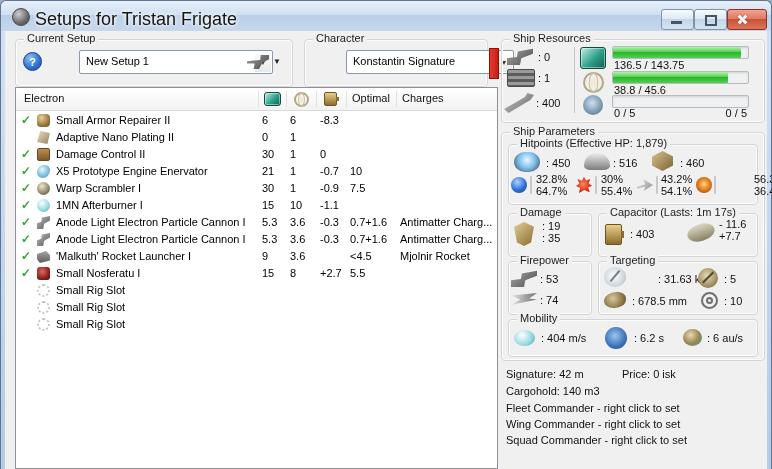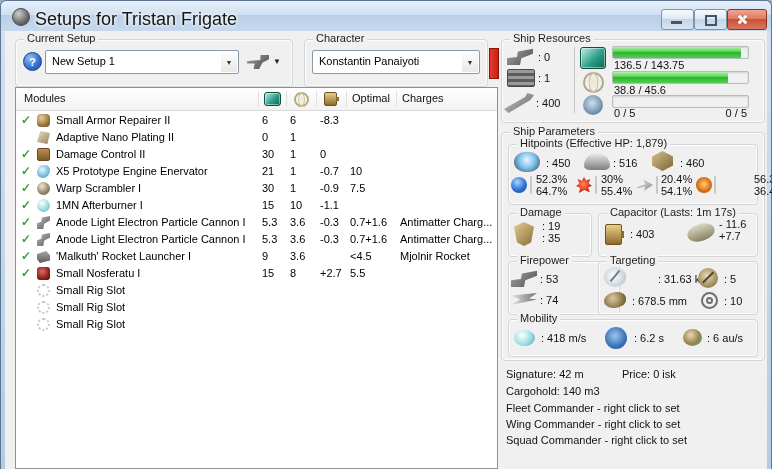--- a/index.html
+++ b/index.html
@@ -23,21 +23,21 @@
   .glyph-max::before{content:"";position:absolute;left:10px;top:5px;width:8px;height:7px;border:2px solid #44546a;}
   .glyph-x::before,.glyph-x::after{content:"";position:absolute;left:13px;top:4px;width:3px;height:11px;background:#fff;
        box-shadow:0 0 1px #7a1f12;}
   .glyph-x::before{transform:rotate(45deg);}
   .glyph-x::after{transform:rotate(-45deg);}
   .client{position:absolute;left:4px;top:30px;right:4px;bottom:0;background:#f0f0f0;}
   
   .group{position:absolute;border:1px solid #d5d5d5;border-radius:4px;box-shadow:inset 0 0 0 1px #fdfdfd;}
   .group > .glabel{position:absolute;top:-8px;left:8px;background:#f0f0f0;padding:0 3px;color:#1c1c1c;}
   
-  .combo{position:absolute;height:22px;background:#fff;border:1px solid #8a9aac;border-radius:2px;}
+  .combo{position:absolute;height:22px;background:#fff;border:1px solid #8a9aac;border-radius:2px;margin-left:34px;}
   .combo .val{position:absolute;left:6px;top:4px;white-space:nowrap;}
   .combo .arrow{position:absolute;right:1px;top:1px;bottom:1px;width:16px;display:flex;align-items:center;
                 justify-content:center;font-size:7px;color:#333;background:linear-gradient(#fdfdfd,#e8e8e8);}
   .help-icon{position:absolute;width:17px;height:17px;border-radius:50%;
              background:radial-gradient(circle at 35% 30%,#8fc1f2,#2f6fd0 60%,#1a4aa0);
              border:1px solid #17418c;color:#fff;font-weight:bold;font-size:11px;
              display:flex;align-items:center;justify-content:center;}
   .tool-gun{position:absolute;width:22px;height:14px;background:linear-gradient(135deg,#9a9a9a,#4f4f4f);
             clip-path:polygon(0 45%,60% 35%,62% 0,100% 0,100% 30%,70% 55%,55% 100%,30% 100%,35% 60%,0 60%);}
   .caret{position:absolute;font-size:8px;color:#222;}
@@ -133,28 +133,28 @@
     <span class="val">New Setup 1</span>
     <span class="arrow">▼</span>
   </div>
   <div class="tool-gun" style="left:246px;top:54px;"></div>
   <div class="caret" style="left:272px;top:56px;">▼</div>
 
   <div class="group" style="left:303px;top:38px;width:182px;height:46px;">
     <span class="glabel">Character</span>
   </div>
   <div class="combo" style="left:311px;top:49px;width:166px;">
-    <span class="val">Konstantin Panaiyoti</span>
+    <span class="val">Konstantin Signature</span>
     <span class="arrow">▼</span>
   </div>
   <div class="red-bar" style="left:488px;top:47px;width:8px;height:29px;"></div>
 
   <div class="mtable">
     <div class="mhead">
-      <span class="htxt" style="left:8px;">Modules</span>
+      <span class="htxt" style="left:8px;">Electron</span>
       <span class="hsep" style="left:242px;"></span>
         <span class="hsep" style="left:270px;"></span>
       <span class="hsep" style="left:300px;"></span>
         <span class="hsep" style="left:330px;"></span>
       <span class="hsep" style="left:380px;"></span>
       <span class="hicon cpu-chip" style="left:248px;width:15px;height:12px;"></span>
       <span class="hicon atom" style="left:278px;width:11px;height:11px;"></span>
       <span class="hicon battery" style="left:308px;width:11px;height:12px;"></span>
       <span class="htxt" style="left:336px;">Optimal</span>
       <span class="htxt" style="left:386px;">Charges</span>
@@ -313,46 +313,46 @@
   </div>
   <div class="sicon shield-ic" style="left:513px;top:151px;width:26px;height:20px;"></div>
   <div class="stat" style="left:545px;top:156px;">: 450</div>
   <div class="sicon armor-ic" style="left:583px;top:152px;width:26px;height:17px;"></div>
   <div class="stat" style="left:612px;top:156px;">: 516</div>
   <div class="sicon struct-ic" style="left:651px;top:150px;width:21px;height:20px;"></div>
   <div class="stat" style="left:679px;top:156px;">: 460</div>
 
   <div class="res-ic" style="left:510px;top:176px;" data-icon="em-resist-icon"></div>
   <div class="res-div" style="left:529px;top:175px;"></div>
-  <div class="stat two-line" style="left:535px;top:172px;"><span>52.3%</span><br><span>64.7%</span></div>
+  <div class="stat two-line" style="left:535px;top:172px;"><span>32.8%</span><br><span>64.7%</span></div>
   <div class="res-ic" style="left:575px;top:176px;" data-icon="thermal-resist-icon"></div>
   <div class="res-div" style="left:594px;top:175px;"></div>
   <div class="stat two-line" style="left:600px;top:172px;"><span>30%</span><br><span>55.4%</span></div>
   <div class="res-ic" style="left:636px;top:176px;" data-icon="kinetic-resist-icon"></div>
   <div class="res-div" style="left:655px;top:175px;"></div>
-  <div class="stat two-line" style="left:660px;top:172px;"><span>20.4%</span><br><span>54.1%</span></div>
+  <div class="stat two-line" style="left:660px;top:172px;"><span>43.2%</span><br><span>54.1%</span></div>
   <div class="res-ic" style="left:695px;top:176px;" data-icon="explosive-resist-icon"></div>
   <div class="res-div" style="left:713px;top:175px;"></div>
   <div class="stat two-line" style="left:717px;top:172px;margin-left:36px;"><span>56.3%</span><br><span>36.4%</span></div>
 
   <div class="group" style="left:507px;top:212px;width:82px;height:42px;">
     <span class="glabel">Damage</span>
   </div>
   <div class="sicon def-ic" style="left:513px;top:221px;width:20px;height:24px;"></div>
   <div class="stat two-line" style="left:541px;top:219px;"><span>: 19</span><br><span>: 35</span></div>
 
   <div class="group" style="left:597px;top:212px;width:158px;height:42px;">
     <span class="glabel">Capacitor (Lasts: 1m 17s)</span>
   </div>
   <div class="sicon battery" style="left:604px;top:223px;width:15px;height:19px;"></div>
   <div class="stat" style="left:629px;top:227px;">: 403</div>
   <div class="sicon boost-ic" style="left:686px;top:223px;width:28px;height:17px;"></div>
   <div class="stat two-line" style="left:718px;top:217px;"><span>- 11.6</span><br><span>+7.7</span></div>
 
-  <div class="group" style="left:507px;top:260px;width:82px;height:52px;padding-left:28px;">
+  <div class="group" style="left:507px;top:260px;width:82px;height:52px;">
     <span class="glabel">Firepower</span>
   </div>
   <div class="sicon turret-ic" style="left:510px;top:268px;width:26px;height:18px;"></div>
   <div class="stat" style="left:539px;top:272px;">: 53</div>
   <div class="sicon missile-ic" style="left:510px;top:292px;width:26px;height:12px;"></div>
   <div class="stat" style="left:539px;top:293px;">: 74</div>
 
   <div class="group" style="left:597px;top:260px;width:158px;height:52px;">
     <span class="glabel">Targeting</span>
   </div>
@@ -362,21 +362,21 @@
   <div class="stat" style="left:723px;top:272px;">: 5</div>
   <div class="sicon fly-ic" style="left:603px;top:291px;width:22px;height:16px;"></div>
   <div class="stat" style="left:631px;top:294px;">: 678.5 mm</div>
   <div class="sicon target-ic" style="left:700px;top:291px;width:13px;height:13px;"></div>
   <div class="stat" style="left:723px;top:294px;">: 10</div>
 
   <div class="group" style="left:507px;top:318px;width:248px;height:36px;">
     <span class="glabel">Mobility</span>
   </div>
   <div class="sicon speed-ic" style="left:513px;top:329px;width:21px;height:16px;"></div>
-  <div class="stat" style="left:540px;top:331px;">: 418 m/s</div>
+  <div class="stat" style="left:540px;top:331px;">: 404 m/s</div>
   <div class="sicon agility-ic" style="left:604px;top:326px;width:22px;height:22px;"></div>
   <div class="stat" style="left:633px;top:331px;">: 6.2 s</div>
   <div class="sicon warp-ic" style="left:682px;top:328px;width:19px;height:17px;"></div>
   <div class="stat" style="left:706px;top:331px;">: 6 au/s</div>
 
   <div class="stat" style="left:505px;top:367px;">Signature: 42 m</div>
   <div class="stat" style="left:621px;top:367px;">Price: 0 isk</div>
   <div class="stat" style="left:505px;top:384px;">Cargohold: 140 m3</div>
   <div class="stat" style="left:505px;top:401px;">Fleet Commander - right click to set</div>
   <div class="stat" style="left:505px;top:417px;">Wing Commander - right click to set</div>

